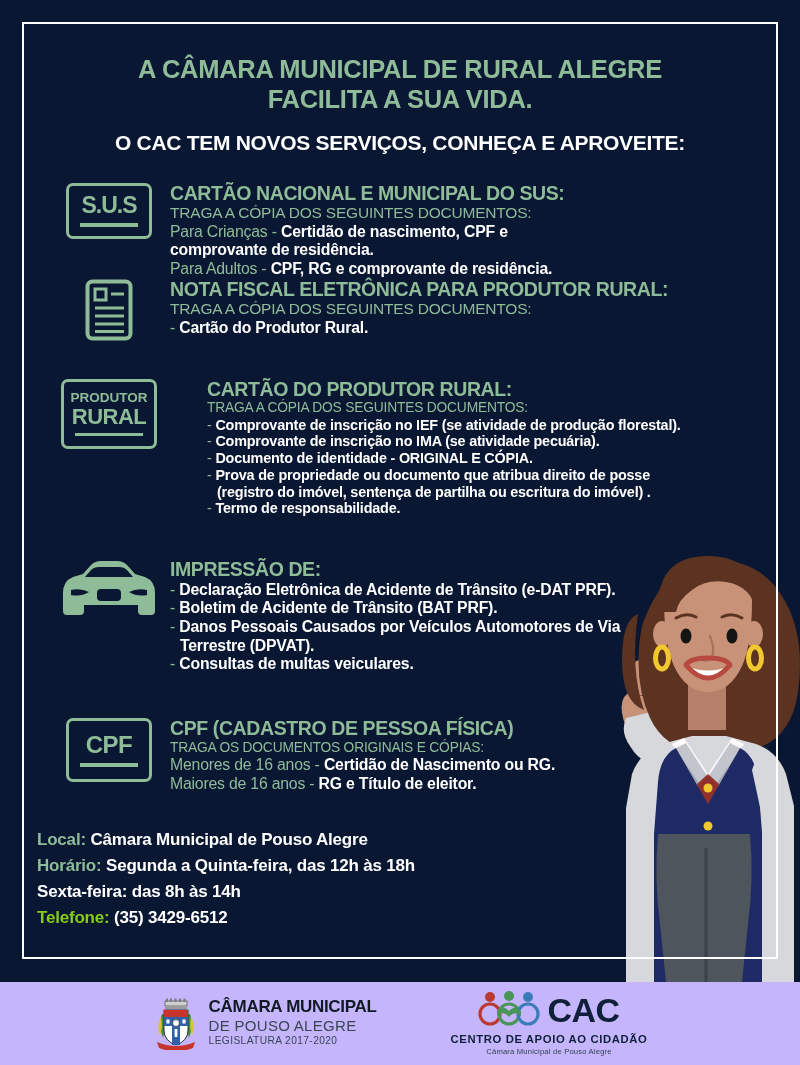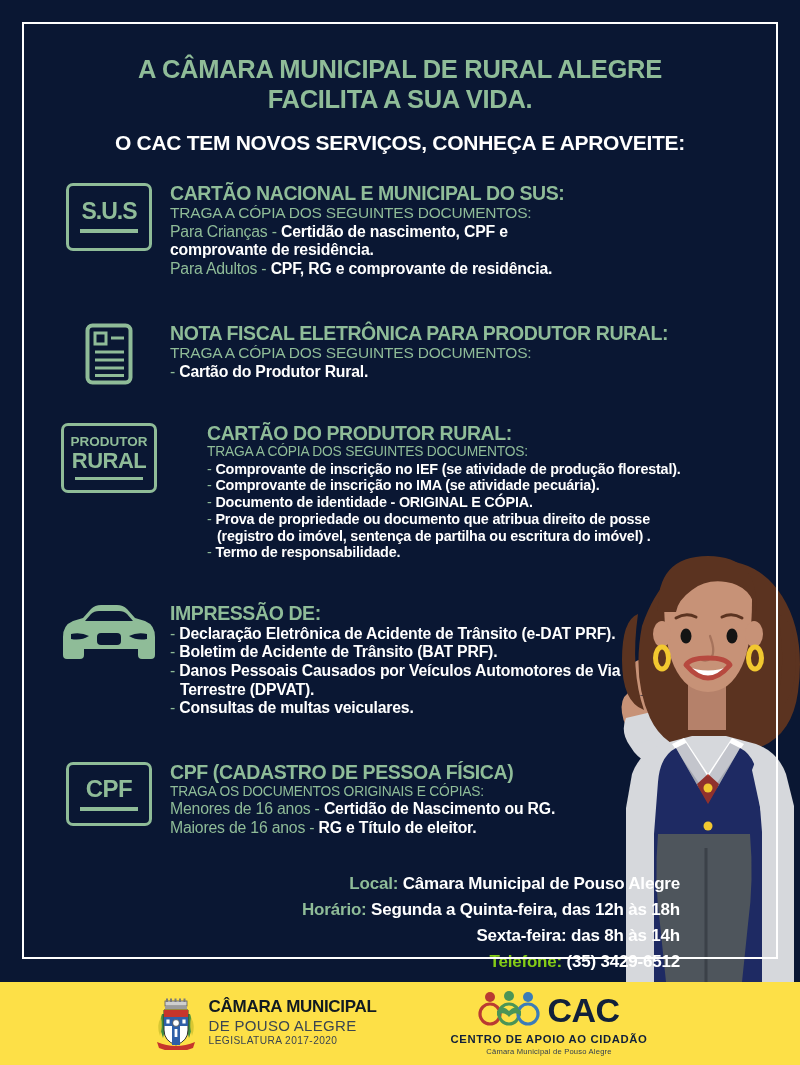--- a/index.html
+++ b/index.html
@@ -86,60 +86,61 @@
   .svc-line.small { font-size: 14.4px; line-height: 1.16; }
   .svc-line .lead {
     color: #8fbc98;
     font-weight: normal;
   }
   .svc-line .dash { color: #8fbc98; font-weight: normal; }
   .indent { padding-left: 10px; }
 
   
   .svc-sus    { margin-top: 0px; }
-  .svc-nota   { margin-top: 44px; }
+  .svc-nota   { }
   .svc-rural  { margin-top: 38px; gap: 37px; }
   .svc-impr   { margin-top: 42px; }
   .svc-cpf    { margin-top: 44px; }
 
   
   .ic-box {
     border: 3.5px solid #8fbc98;
     border-radius: 7px;
     color: #8fbc98;
     display: flex;
     flex-direction: column;
     align-items: center;
     justify-content: center;
   }
   .ic-sus {
-    width: 86px; height: 68px;
+    width: 86px; height: 56px;
   }
   .ic-sus .txt {
     font-weight: bold; font-size: 23px; letter-spacing: -1px; line-height: 1;
   }
   .ic-sus .bar {
     width: 58px; height: 4px; background: #8fbc98; margin-top: 6px;
   }
   .ic-rural { width: 96px; height: 70px; }
   .ic-rural .t1 { font-weight: bold; font-size: 13.5px; letter-spacing: 0px; line-height: 1; }
   .ic-rural .t2 { font-weight: bold; font-size: 22px; letter-spacing: -0.5px; line-height: 1; margin-top: 1px;}
   .ic-rural .bar { width: 68px; height: 3.5px; background: #8fbc98; margin-top: 5px; }
   .ic-cpf { width: 86px; height: 64px; text-align: right; }
   .ic-cpf .txt { font-weight: bold; font-size: 24px; letter-spacing: -0.5px; line-height: 1; }
   .ic-cpf .bar { width: 58px; height: 4px; background: #8fbc98; margin-top: 6px; }
 
   .ic-doc { width: 48px; height: 62px; }
 
   
   .info {
     margin-top: 34px;
-    text-align: right;
+    text-align: left;
     padding-left: 16px;
     padding-right: 120px;
+    margin-left: 21px;
   }
   .info div {
     color: #ffffff;
     font-weight: bold;
     font-size: 17px;
     line-height: 1.52;
     letter-spacing: -0.2px;
   }
   .info .lbl { color: #8fbc98; }
   .info .tel { color: #84cc16; }
@@ -151,21 +152,21 @@
     width: 182px; height: 434px;
     z-index: 1;
     overflow: hidden;
   }
 
   
   .footerbar {
     position: absolute;
     left: 0; top: 982px;
     width: 800px; height: 83px;
-    background: #fde047;
+    background: #c4b5fd;
     z-index: 4;
     display: flex;
     align-items: center;
     justify-content: center;
     gap: 74px;
   }
   .brand { display: flex; align-items: center; gap: 10px; }
   .brand-txt .l1 {
     font-weight: bold; font-size: 17px; color: #111a22; letter-spacing: -0.3px; line-height: 1.08;
   }

